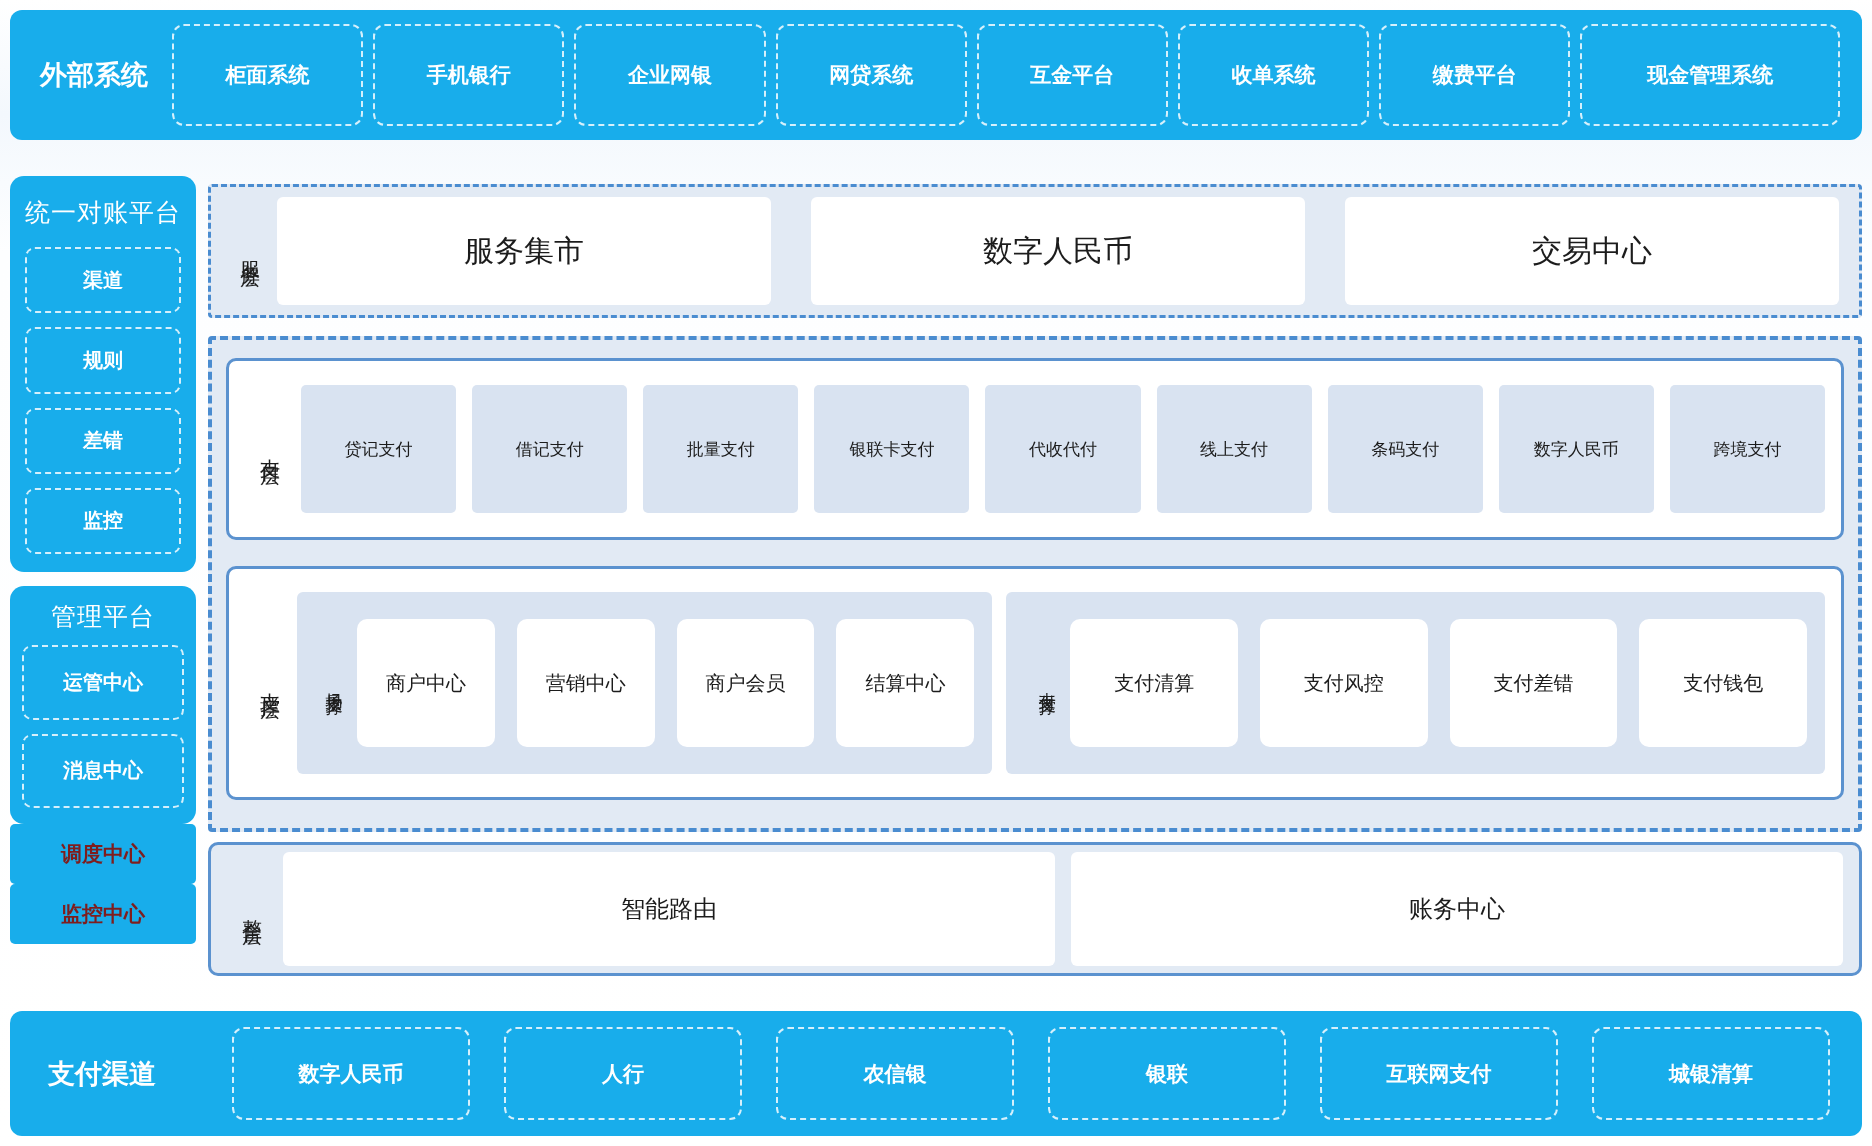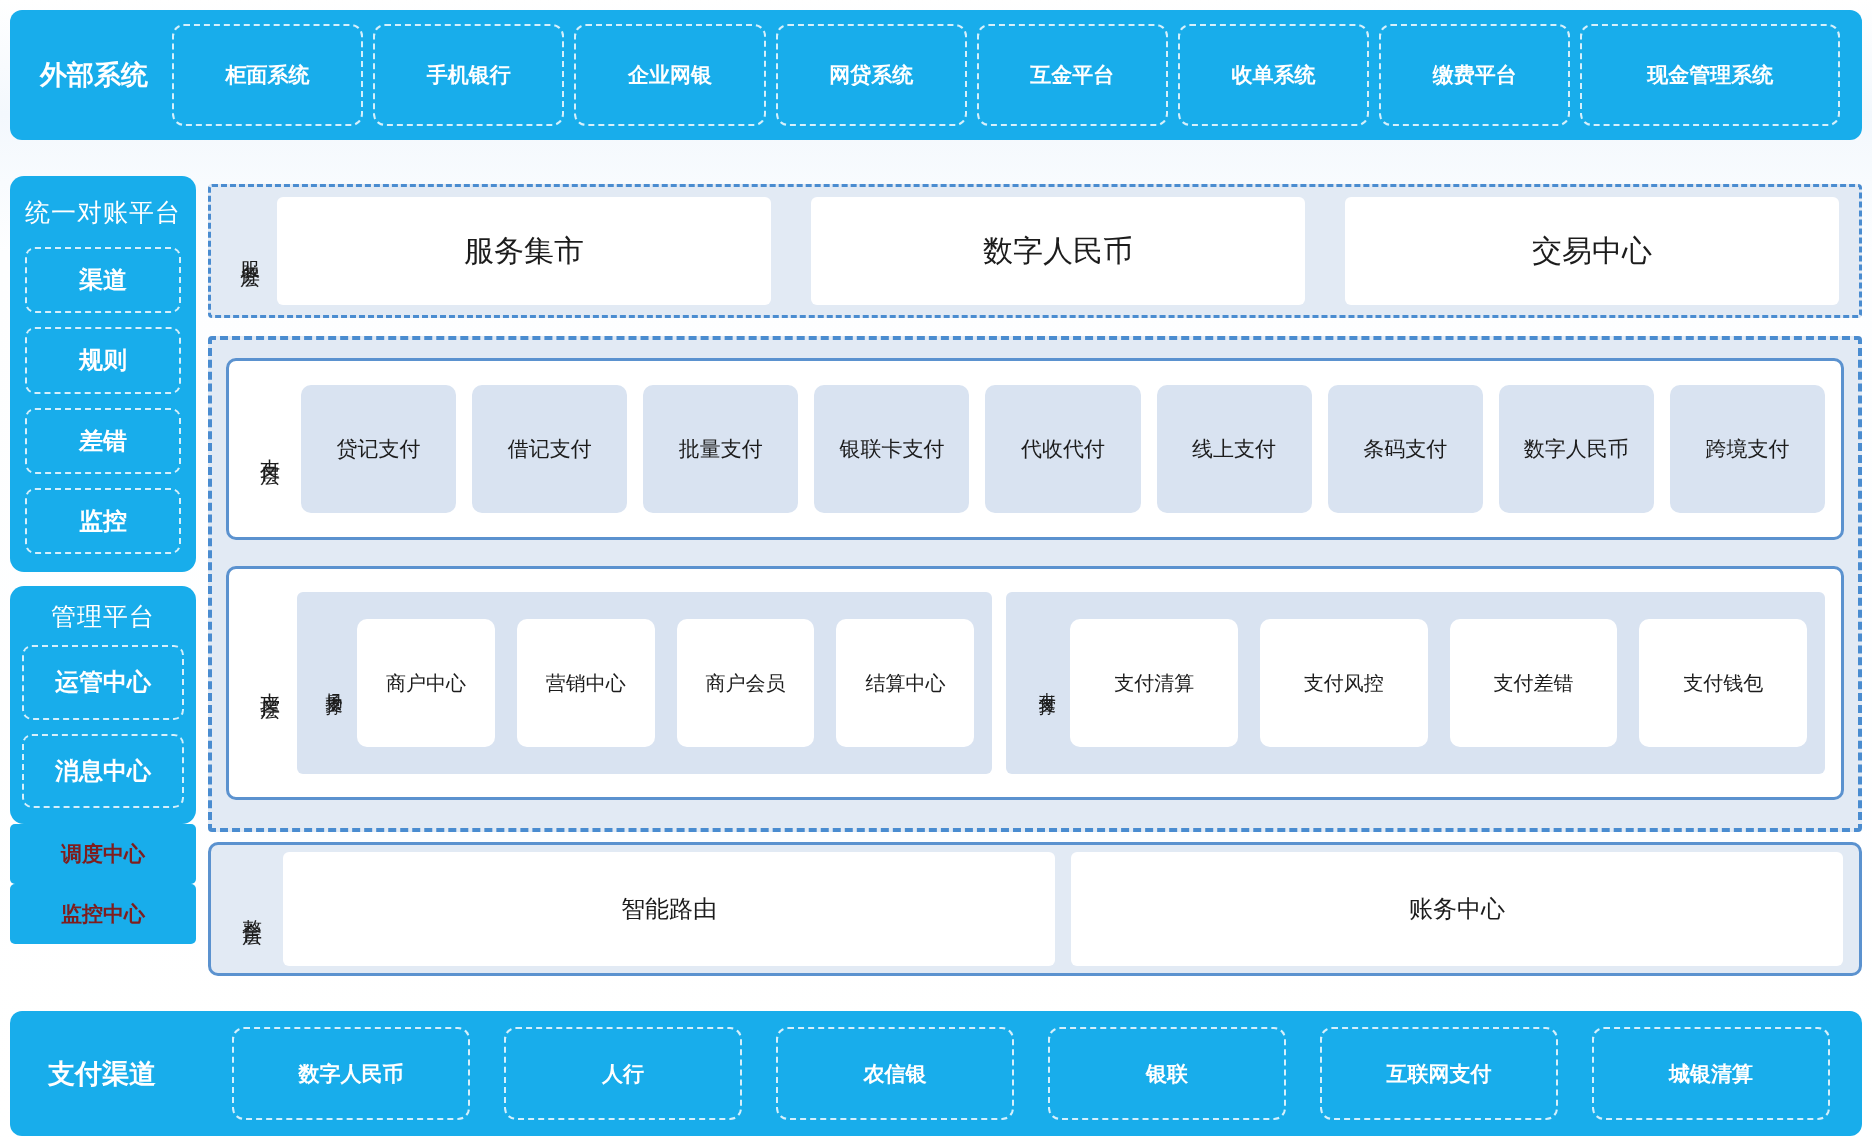--- a/index.html
+++ b/index.html
@@ -53,21 +53,21 @@
   }
   .side-panel.reconcile{height:396px;padding:20px 15px 18px;}
   .side-panel.manage{height:238px;margin-top:14px;padding:14px 12px 16px;}
   .side-title{font-size:25px;font-weight:normal;text-align:center;letter-spacing:1px;}
   .reconcile .side-title{margin-bottom:18px;}
   .manage .side-title{margin-bottom:12px;}
   .side-items{display:flex;flex-direction:column;flex:1;gap:14px;}
   .side-chip{
     flex:1;border:2px dashed var(--white-dash);border-radius:10px;
     display:flex;align-items:center;justify-content:center;
-    font-size:24px;font-weight:bold;text-align:right;
+    font-size:20px;font-weight:bold;text-align:right;
   }
   .solo-box{
     height:60px;background:var(--brand);border-radius:5px;
     color:#7f1d1d;font-size:21px;font-weight:bold;
     display:flex;align-items:center;justify-content:center;
   }
 
   
   .main{flex:1;display:flex;flex-direction:column;padding-top:18px;}
   .vlabel{
@@ -97,23 +97,23 @@
     padding:18px 14px 28px;
     display:flex;flex-direction:column;gap:26px;
   }
   .solid-box{
     background:#fff;border:3px solid var(--line);border-radius:10px;
     display:flex;align-items:center;padding:0 16px;
   }
   .pay-layer{height:184px;}
   .pay-items{flex:1;display:flex;gap:16px;height:128px;margin-left:4px;}
   .lite-box{
-    background:var(--box-bg);border-radius:10px;flex:1;
-    display:flex;align-items:center;justify-content:center;
-    font-size:21px;color:var(--dark);white-space:nowrap;padding:8px 4px;
+    background:var(--box-bg);border-radius:5px;flex:1;
+    display:flex;align-items:center;justify-content:center;
+    font-size:17px;color:var(--dark);white-space:nowrap;padding:8px 4px;
   }
   .support-layer{height:236px;gap:0;}
   .support-panels{flex:1;display:flex;gap:14px;height:182px;}
   .support-panel{
     background:var(--box-bg);border-radius:6px;
     display:flex;align-items:center;padding:0 18px;
   }
   .support-panel .vlabel{width:46px;font-size:17px;letter-spacing:2px;}
   .support-panel.scene{flex:1;padding-left:14px;}
   .support-panel.paysup{flex:1.18;}

